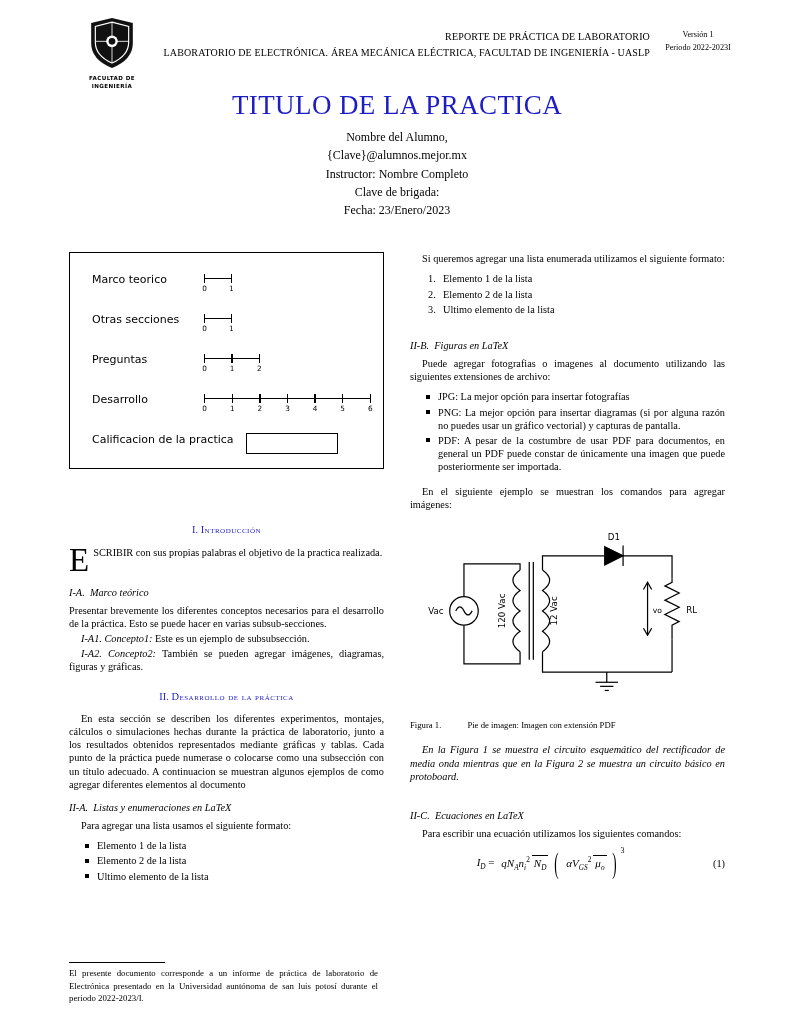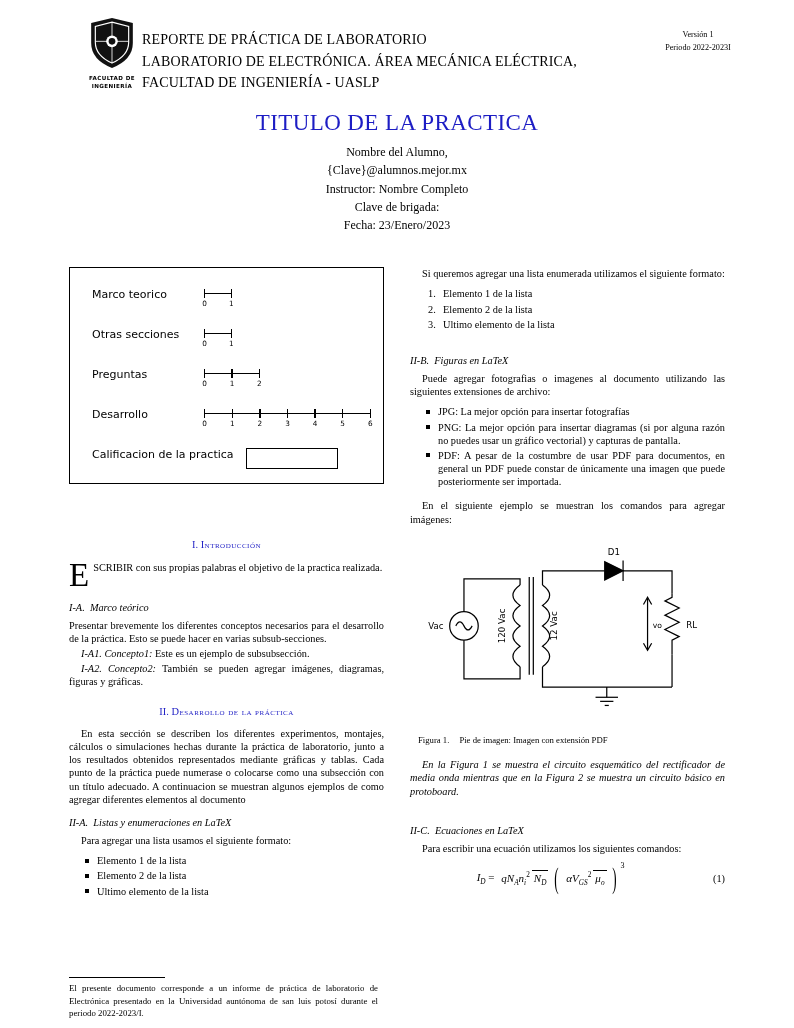--- a/index.html
+++ b/index.html
@@ -5,26 +5,26 @@
   *{margin:0;padding:0;box-sizing:border-box}
   html,body{background:#fff}
   .page{width:794px;height:1028px;margin:0 auto;background:#fff;color:#000;
         font-family:"Liberation Serif",serif;overflow:hidden;position:relative;
         padding:16px 42px 18px 42px}
   
   .hdr{display:flex;align-items:flex-start;padding:0 6px 0 40px}
   .logo-block{width:60px;text-align:center;flex:none}
   .logo-cap{font-family:"DejaVu Sans",sans-serif;font-size:5.6px;font-weight:bold;
             letter-spacing:.4px;line-height:1.35;margin-top:1px}
-  .hdr-center{flex:1;text-align:left;font-size:14px;letter-spacing:.15px;
+  .hdr-center{flex:1;text-align:right;font-size:10px;letter-spacing:.15px;
               line-height:1.55;padding-top:13px}
   .hdr-right{width:96px;flex:none;text-align:center;font-size:8.2px;line-height:1.55;padding-top:13px}
   
-  .title{color:#1d1dc4;text-align:center;font-size:23px;font-weight:normal;
-         letter-spacing:.4px;margin-top:16px}
+  .title{color:#1d1dc4;text-align:center;font-size:27px;font-weight:normal;
+         letter-spacing:.4px;}
   .authors{text-align:center;font-size:12px;line-height:1.52;margin-top:7px}
   
   .cols{display:flex;gap:26px;width:656px;margin:33px auto 0}
   .col{width:315px;flex:none;display:flex;flex-direction:column;
        font-size:10.3px;line-height:1.28;text-align:justify;min-height:752px}
   p.ind{text-indent:12px}
   p{margin-bottom:2px}
   
   .rubric{border:1.2px solid #000;padding:20px 12px 14px 22px;margin-bottom:54px}
   .rub-row{display:flex;align-items:flex-start;margin-bottom:17px}
@@ -47,21 +47,21 @@
   .lead{min-height:30px}
   
   .blist{margin:3px 0 5px}
   .bitem{display:flex;margin:2px 0 2px 16px}
   .sq{width:4px;height:4px;background:#000;margin:4.5px 8px 0 0;flex:none}
   .bitem span.tx{flex:1;text-align:justify}
   .eitem{display:flex;margin:2px 0 2px 18px}
   .enum-num{width:15px;flex:none}
   
   .fig{margin:16px 0 4px;text-align:center}
-  .figcap{font-size:8.7px;text-align:left;margin:8px 8px 12px;display:flex;gap:10px;line-height:1.3}
+  .figcap{font-size:8.7px;text-align:left;margin:8px 0 12px;display:flex;gap:26px;line-height:1.3}
   .ital{font-style:italic}
   
   .eqrow{display:flex;align-items:center;margin:13px 0 6px}
   .eqbody{flex:1;text-align:center;font-size:11px}
   .mi{font-style:italic}
   sub{font-size:7.3px}
   sup{font-size:7.3px}
   .frac{display:inline-flex;flex-direction:row;align-items:center;vertical-align:middle;margin:0 2px}
   .frac .fden{border-top:.9px solid #000;padding:0 2px}
   .frac .fnum{padding:0 2px}

